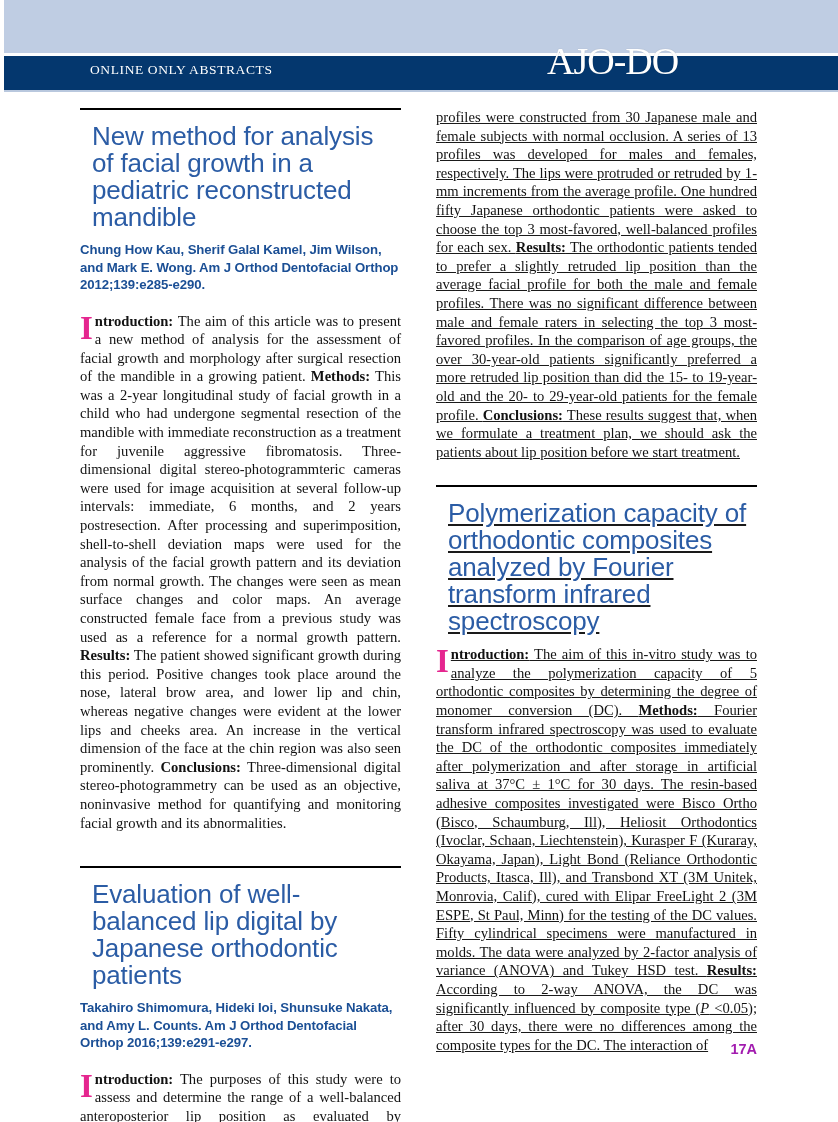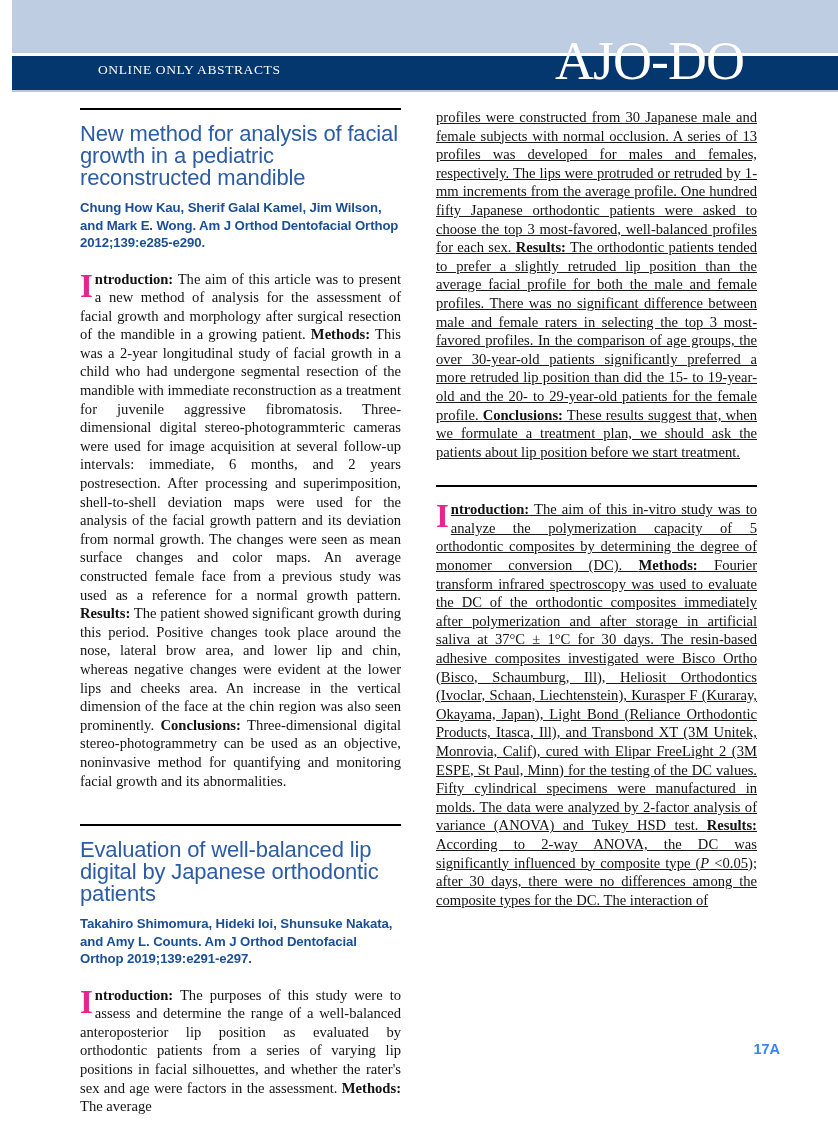--- a/index.html
+++ b/index.html
@@ -12,21 +12,21 @@
     height: 1122px;
     position: relative;
     font-family: "Liberation Serif", serif;
     color: #1a1a1a;
     overflow: hidden;
   }
 
   
   #masthead {
     position: absolute;
-    left: 12px; top: 0;
+    left: 4px; top: 0;
     width: 682px;
     height: 96px;
   }
   .mast-light {
     position: absolute;
     left: 0; top: 0;
     width: 838px;
     height: 53px;
     background: #bfcde3;
   }
@@ -61,21 +61,21 @@
     color: #ffffff;
     font-variant: small-caps;
     font-weight: 400;
     white-space: nowrap;
   }
   #journal-logo {
     position: absolute;
     left: 543px;
     top: 34px;
     font-family: "Liberation Serif", serif;
-    font-size: 54px;
+    font-size: 38px;
     line-height: 54px;
     letter-spacing: -1px;
     color: #ffffff;
     font-weight: 400;
     white-space: nowrap;
     text-shadow: 0 0 1px rgba(0,0,0,0.22);
   }
 
   
   .column {
@@ -90,24 +90,24 @@
 
   .rule {
     height: 0;
     border-top: 2.6px solid #000000;
     margin: 0 0 13px 0;
   }
 
   h2.art-title {
     font-family: "Liberation Sans", sans-serif;
     font-weight: 400;
-    font-size: 22px;
-    line-height: 22px;
+    font-size: 26px;
+    line-height: 27px;
     color: #2b5ca5;
-    margin: 0 0 10px 0;
+    margin: 0 0 10px 12px;
     letter-spacing: -0.15px;
   }
 
   p.art-authors {
     font-family: "Liberation Sans", sans-serif;
     font-weight: bold;
     font-size: 13.2px;
     line-height: 17.5px;
     color: #1b4f95;
     margin: 0 0 18px 0;
@@ -142,22 +142,21 @@
 
   #folio {
     position: absolute;
     left: 0;
     top: 1041px;
     width: 757px;
     text-align: right;
     font-family: "Liberation Sans", sans-serif;
     font-weight: bold;
     font-size: 14.5px;
-    color: #3b82f6;
-    padding-left: 23px;
+    color: #a21caf;
   }
 </style>
 </head>
 <body>
 
 <div id="masthead">
   <div class="mast-light"></div>
   <div class="mast-gap"></div>
   <div class="mast-band"></div>
   <div class="mast-band-bottom"></div>
@@ -174,40 +173,41 @@
     <p class="art-body">
       <span class="dropcap">I</span><span><b>ntroduction:</b> The aim of this article was to present a new method of analysis for the assessment of facial growth and morphology after surgical resection of the mandible in a growing patient. <b>Methods:</b> This was a 2-year longitudinal study of facial growth in a child who had undergone segmental resection of the mandible with immediate reconstruction as a treatment for juvenile aggressive fibromatosis. Three-dimensional digital stereo-photogrammteric cameras were used for image acquisition at several follow-up intervals: immediate, 6 months, and 2 years postresection. After processing and superimposition, shell-to-shell deviation maps were used for the analysis of the facial growth pattern and its deviation from normal growth. The changes were seen as mean surface changes and color maps. An average constructed female face from a previous study was used as a reference for a normal growth pattern. <b>Results:</b> The patient showed significant growth during this period. Positive changes took place around the nose, lateral brow area, and lower lip and chin, whereas negative changes were evident at the lower lips and cheeks area. An increase in the vertical dimension of the face at the chin region was also seen prominently. <b>Conclusions:</b> Three-dimensional digital stereo-photogrammetry can be used as an objective, noninvasive method for quantifying and monitoring facial growth and its abnormalities.</span>
     </p>
   </div>
 
   <div class="spacer-lg"></div>
 
   <div class="article">
     <div class="rule"></div>
     <h2 class="art-title">Evaluation of well-balanced lip digital by Japanese orthodontic patients</h2>
-    <p class="art-authors">Takahiro Shimomura, Hideki Ioi, Shunsuke Nakata, and Amy L. Counts. Am J Orthod Dentofacial Orthop 2019;139:e291-e297.</p>
+    <p class="art-authors">Takahiro Shimomura, Hideki Ioi, Shunsuke Nakata, and Amy L. Counts. Am J Orthod Dentofacial Orthop 2016;139:e291-e297.</p>
     <p class="art-body">
       <span class="dropcap">I</span><span><b>ntroduction:</b> The purposes of this study were to assess and determine the range of a well-balanced anteroposterior lip position as evaluated by orthodontic patients from a series of varying lip positions in facial silhouettes, and whether the rater's sex and age were factors in the assessment. <b>Methods:</b> The average</span>
     </p>
   </div>
 
 </div>
 
 <div class="column" id="col-right">
 
   <div class="article">
     <p class="art-body">
       <span>profiles were constructed from 30 Japanese male and female subjects with normal occlusion. A series of 13 profiles was developed for males and females, respectively. The lips were protruded or retruded by 1-mm increments from the average profile. One hundred fifty Japanese orthodontic patients were asked to choose the top 3 most-favored, well-balanced profiles for each sex. <b>Results:</b> The orthodontic patients tended to prefer a slightly retruded lip position than the average facial profile for both the male and female profiles. There was no significant difference between male and female raters in selecting the top 3 most-favored profiles. In the comparison of age groups, the over 30-year-old patients significantly preferred a more retruded lip position than did the 15- to 19-year-old and the 20- to 29-year-old patients for the female profile. <b>Conclusions:</b> These results suggest that, when we formulate a treatment plan, we should ask the patients about lip position before we start treatment.</span>
     </p>
   </div>
 
   <div class="spacer-md"></div>
 
   <div class="article">
     <div class="rule"></div>
+    <h2 class="art-title">Polymerization capacity of orthodontic composites analyzed by Fourier transform infrared spectroscopy</h2>
     <p class="art-body">
       <span class="dropcap">I</span><span><b>ntroduction:</b> The aim of this in-vitro study was to analyze the polymerization capacity of 5 orthodontic composites by determining the degree of monomer conversion (DC). <b>Methods:</b> Fourier transform infrared spectroscopy was used to evaluate the DC of the orthodontic composites immediately after polymerization and after storage in artificial saliva at 37°C ± 1°C for 30 days. The resin-based adhesive composites investigated were Bisco Ortho (Bisco, Schaumburg, Ill), Heliosit Orthodontics (Ivoclar, Schaan, Liechtenstein), Kurasper F (Kuraray, Okayama, Japan), Light Bond (Reliance Orthodontic Products, Itasca, Ill), and Transbond XT (3M Unitek, Monrovia, Calif), cured with Elipar FreeLight 2 (3M ESPE, St Paul, Minn) for the testing of the DC values. Fifty cylindrical specimens were manufactured in molds. The data were analyzed by 2-factor analysis of variance (ANOVA) and Tukey HSD test. <b>Results:</b> According to 2-way ANOVA, the DC was significantly influenced by composite type (<i>P</i> &lt;0.05); after 30 days, there were no differences among the composite types for the DC. The interaction of</span>
     </p>
   </div>
 
 </div>
 
 <div id="folio">17A</div>
 
 </body></html>

